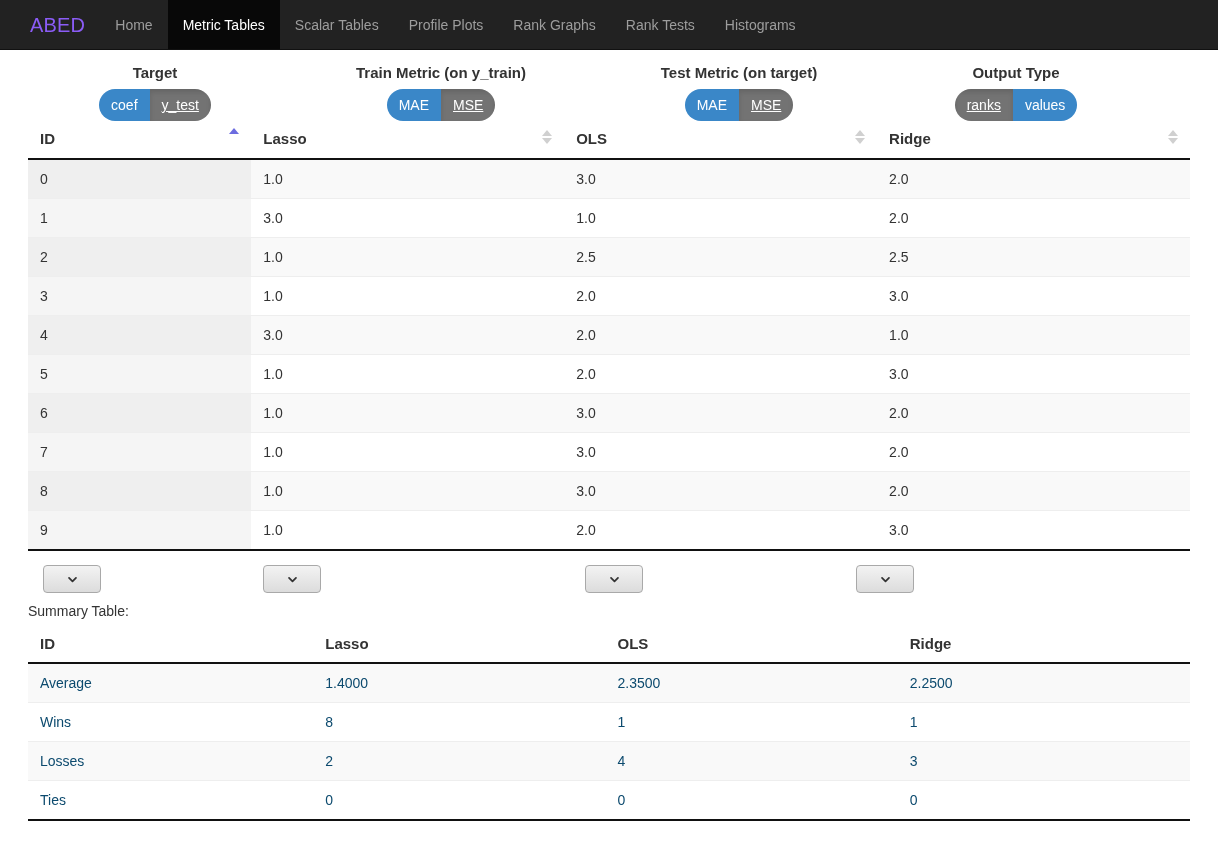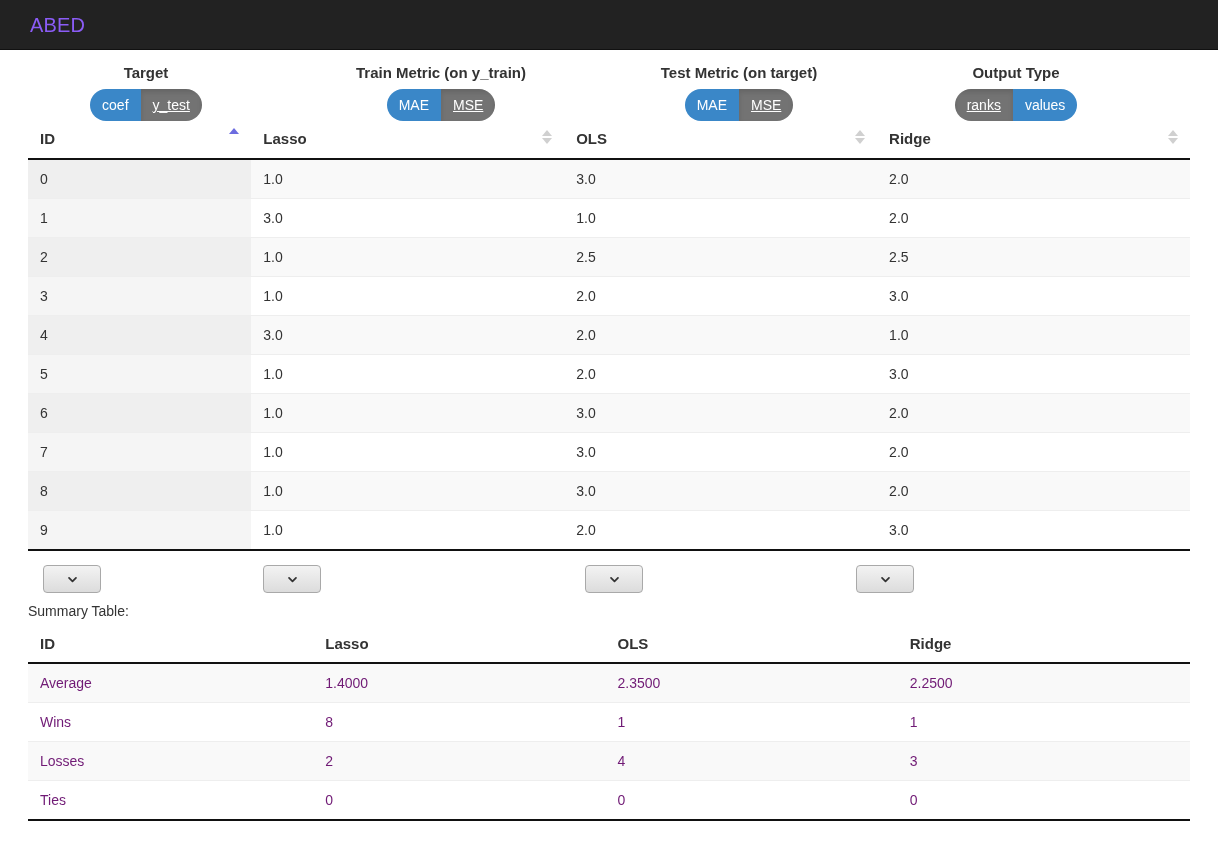--- a/index.html
+++ b/index.html
@@ -172,40 +172,49 @@
   table.sum thead th {
     text-align: left;
     font-size: 15px;
     font-weight: bold;
     color: #333;
     padding: 8px 12px 10px 12px;
     border-bottom: 2px solid #111;
   }
   table.sum tbody td {
     font-size: 14px;
-    color: #701a75;
+    color: #0c4a6e;
     padding: 11px 12px;
     border-bottom: 1px solid #eeeeee;
   }
   table.sum tbody tr.even td { background: #f9f9f9; }
   table.sum tbody tr.odd  td { background: #ffffff; }
   table.sum tbody tr:last-child td { border-bottom: 2px solid #111; }
   .scol-id { width: 24.5%; padding-left: 12px !important; }
   .scol-m  { width: 25.1%; }
 </style>
 </head>
 <body>
 
 <div class="navbar">
   <div class="brand">ABED</div>
+  <div class="nav-items">
+    <div class="nav-item">Home</div>
+    <div class="nav-item active">Metric Tables</div>
+    <div class="nav-item">Scalar Tables</div>
+    <div class="nav-item">Profile Plots</div>
+    <div class="nav-item">Rank Graphs</div>
+    <div class="nav-item">Rank Tests</div>
+    <div class="nav-item">Histograms</div>
+  </div>
 </div>
 
 <div class="controls">
 
-  <div class="ctrl-group" style="left:47px; width:198px;">
+  <div class="ctrl-group" style="left:56px; width:198px;">
     <div class="ctrl-label">Target</div>
     <div class="btn-group">
       <button class="btn">coef</button>
       <button class="btn selected">y_test</button>
     </div>
   </div>
 
   <div class="ctrl-group" style="left:342px; width:198px;">
     <div class="ctrl-label">Train Metric (on y_train)</div>
     <div class="btn-group">

